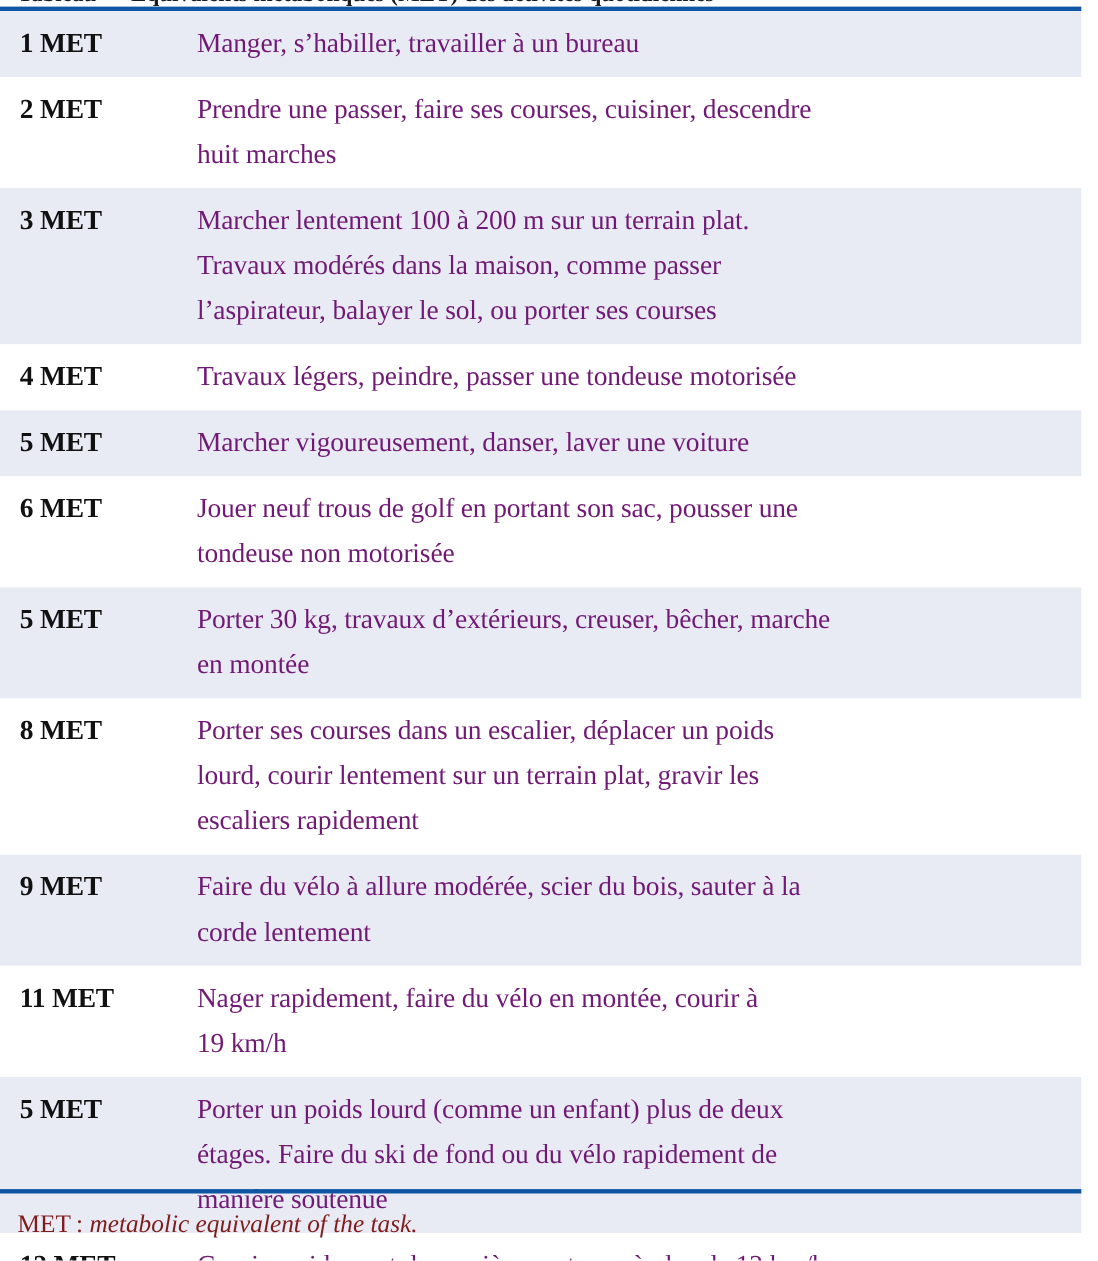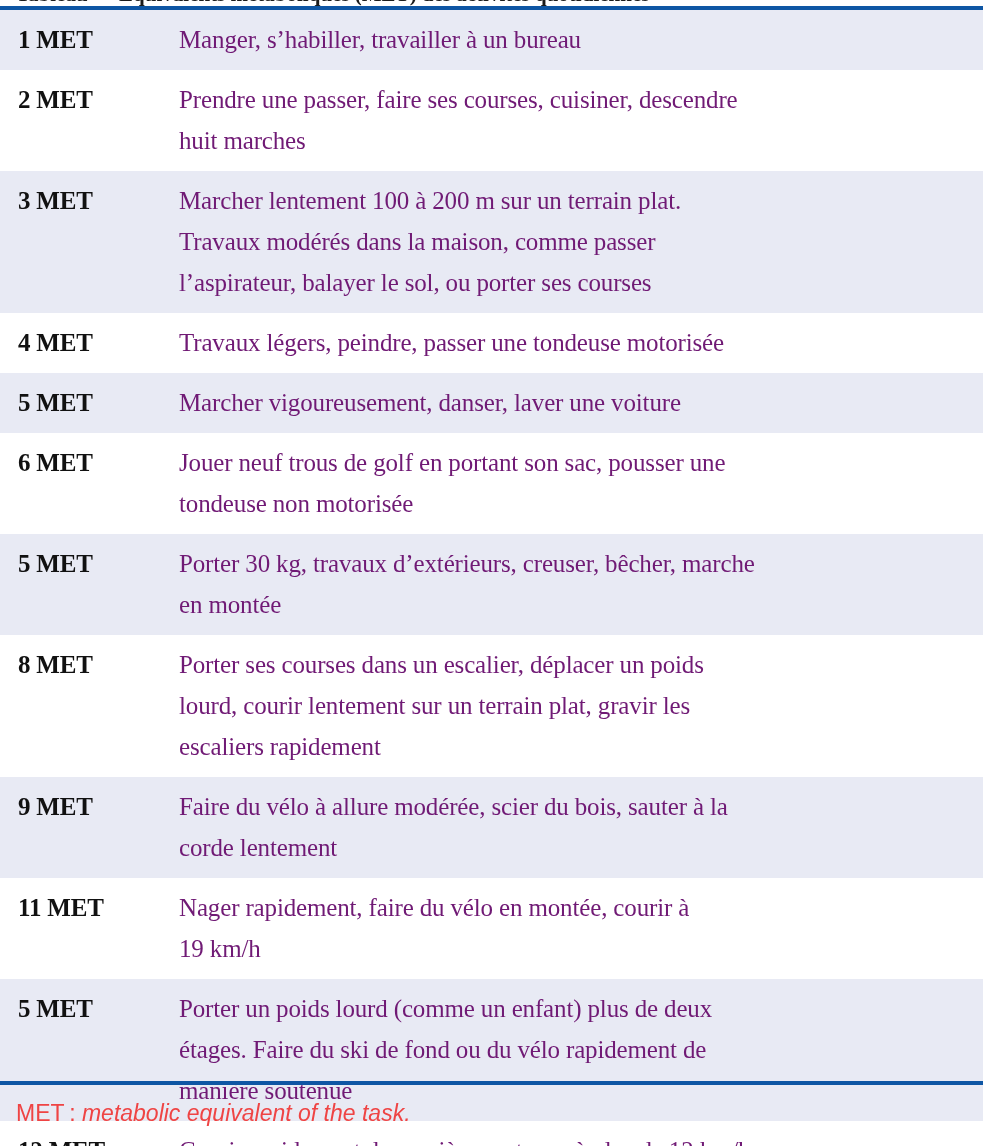--- a/index.html
+++ b/index.html
@@ -88,24 +88,24 @@
     line-height: 41px;
     color: #701a75;
     letter-spacing: -0.15px;
   }
   .desc-cell .ln { display: block; white-space: nowrap; }
 
   .footnote {
     position: absolute;
     left: 16px;
     top: 1098px;
-    font-family: Liberation Sans, sans-serif;
+    font-family: Liberation Serif, serif;
     font-size: 23px;
     line-height: 30px;
-    color: #ef4444;
+    color: #7f1d1d;
     white-space: nowrap;
   }
   .footnote .abbr { font-style: normal; }
   .footnote .expl { font-style: italic; }
 </style>
 </head>
 <body>
 
 <div id="page">
 

